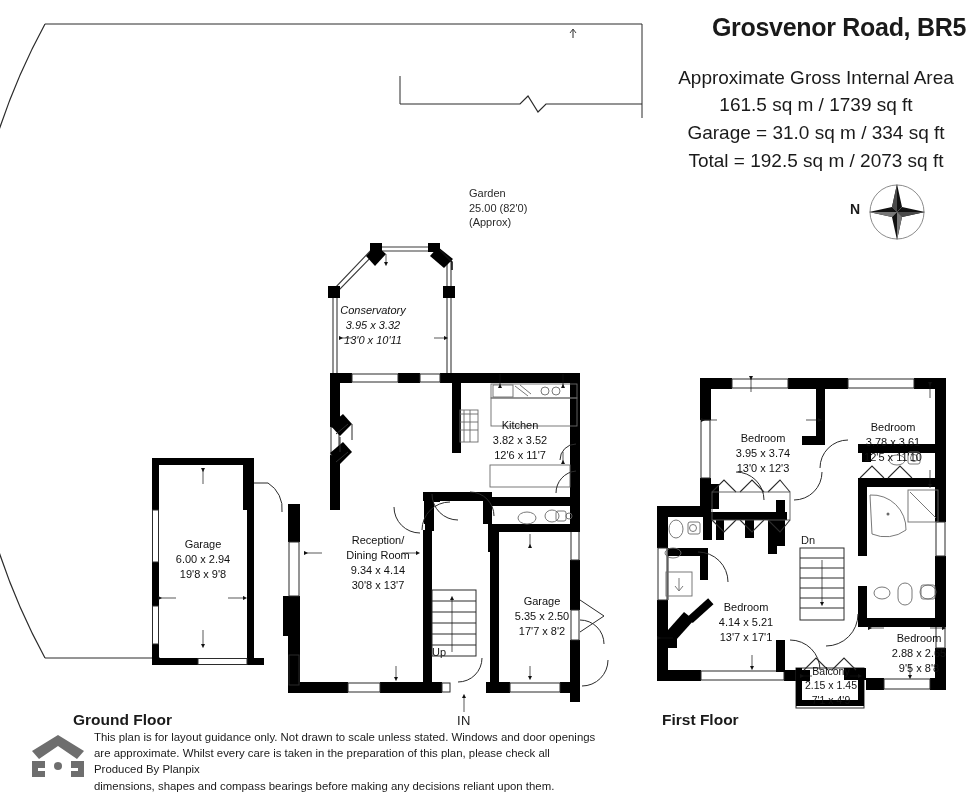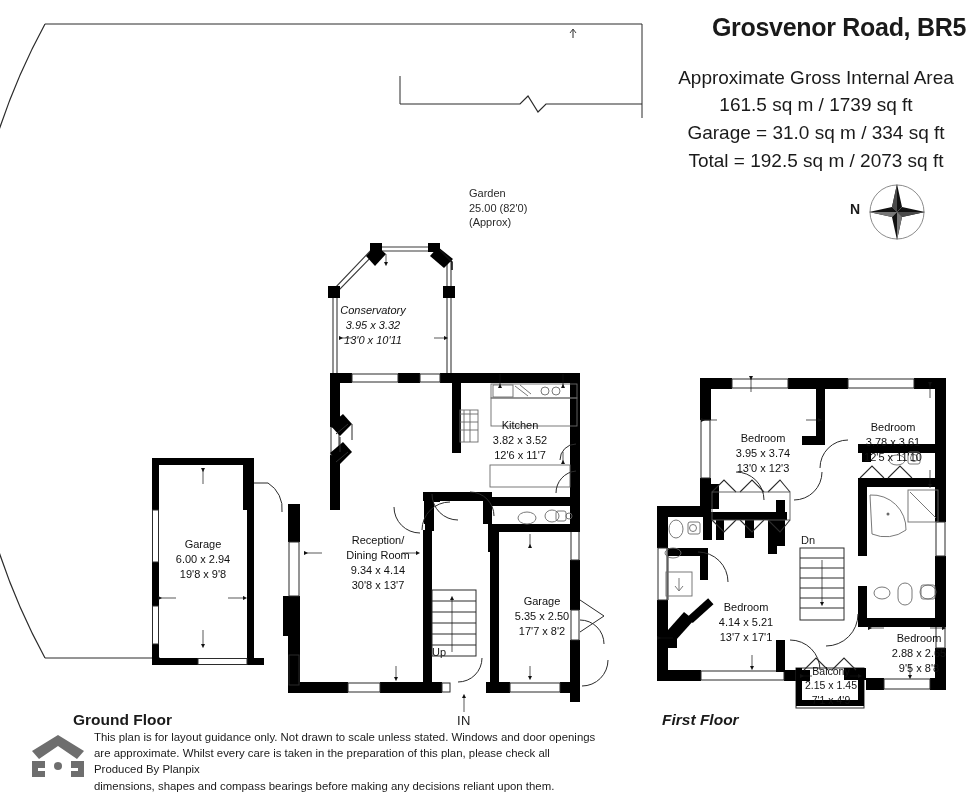--- a/index.html
+++ b/index.html
@@ -19,21 +19,21 @@
   #compass-wrap{left:866px;top:182px;width:62px;height:60px;}
   #compass-n{position:absolute;left:-16px;top:19px;font-size:14px;font-weight:bold;}
 
   
   #garden-label{left:469px;top:186px;width:120px;text-align:left;
                 font-size:11px;line-height:1.34;color:#2a2a2a;}
 
   
   .floor-caption{font-size:15.5px;font-weight:bold;}
   #ground-floor-caption{left:38px;top:711px;margin-left:35px;}
-  #first-floor-caption{left:662px;top:711px;font-style:italic;}
+  #first-floor-caption{left:662px;top:711px;}
 
   
   #disclaimer{left:94px;top:729px;width:540px;font-size:11.4px;line-height:1.42;color:#1a1a1a;}
   #logo-house{left:30px;top:733px;width:56px;height:46px;}
 
   
   .room-label{text-align:center;font-size:11px;line-height:1.36;color:#111;}
   .room-label .nm{display:block;}
   .room-label .dm{display:block;}
   .room-label .df{display:block;}

